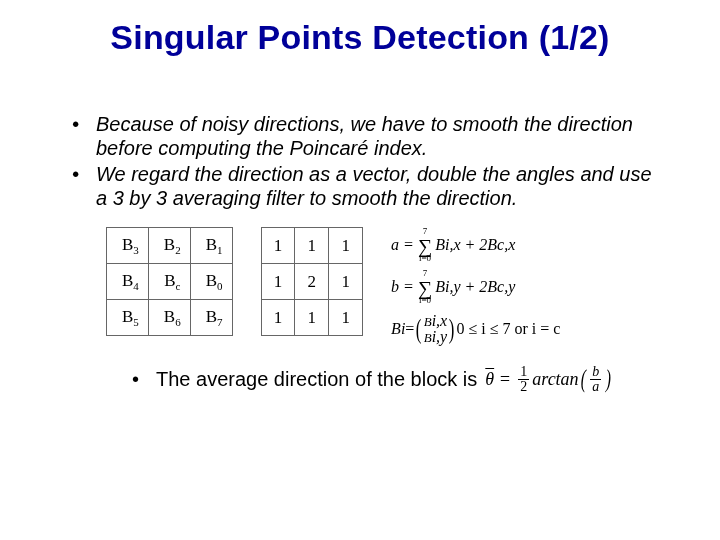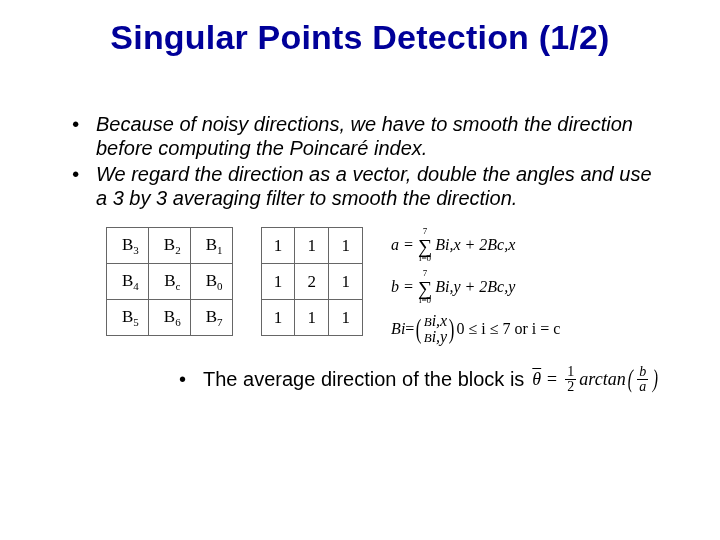--- a/index.html
+++ b/index.html
@@ -87,21 +87,20 @@
   .siglim .bot { margin-top: -1px; font-family: Liberation Serif, serif;}
   .sub2 { font-size: 16px; }
   .paren-group { display:inline-flex; align-items:center; }
   .bigparen { font-size: 28px; line-height: 0.8; display:inline-block; transform: scaleX(0.6); }
   .inner-pair { display:inline-flex; flex-direction:column; align-items:center; font-size:13px; line-height:1;font-family:Liberation Serif, serif;}
   .bottom-line {
     padding: 8px 0 0 60px;
     font-size: 20px;
     display: flex;
     align-items: center;
-    justify-content: flex-end;
   }
   .bottom-line .lead {
     position: relative;
     padding-left: 36px;
   }
   .bottom-line .lead::before {
     content: "•";
     position: absolute;
     left: 12px;
     top: 0;

